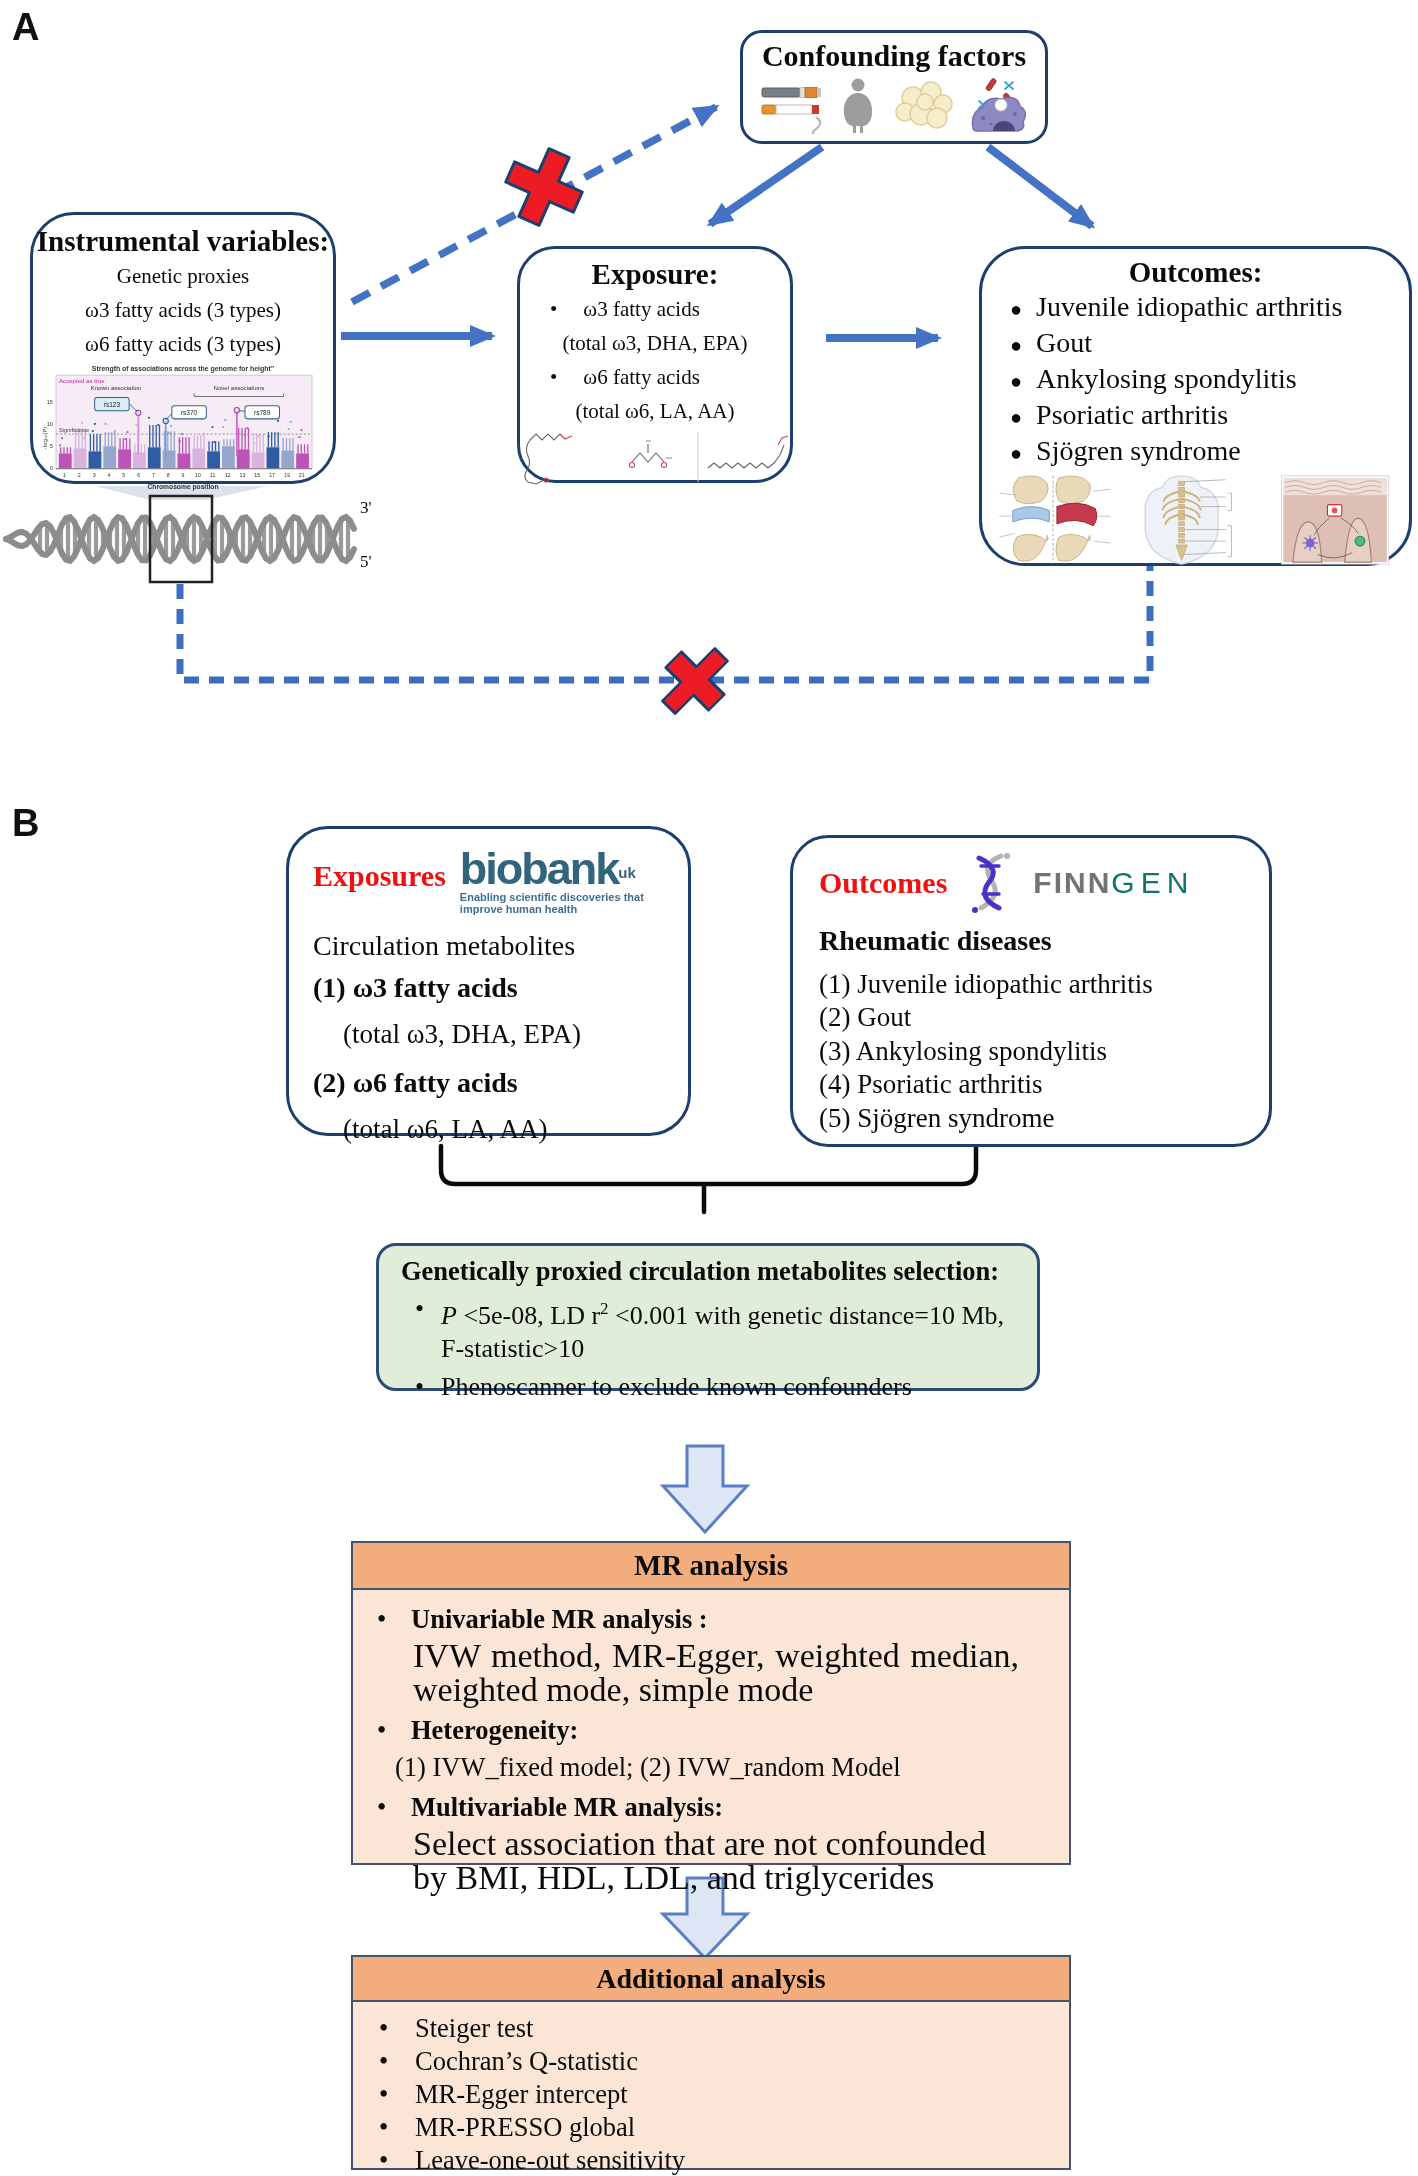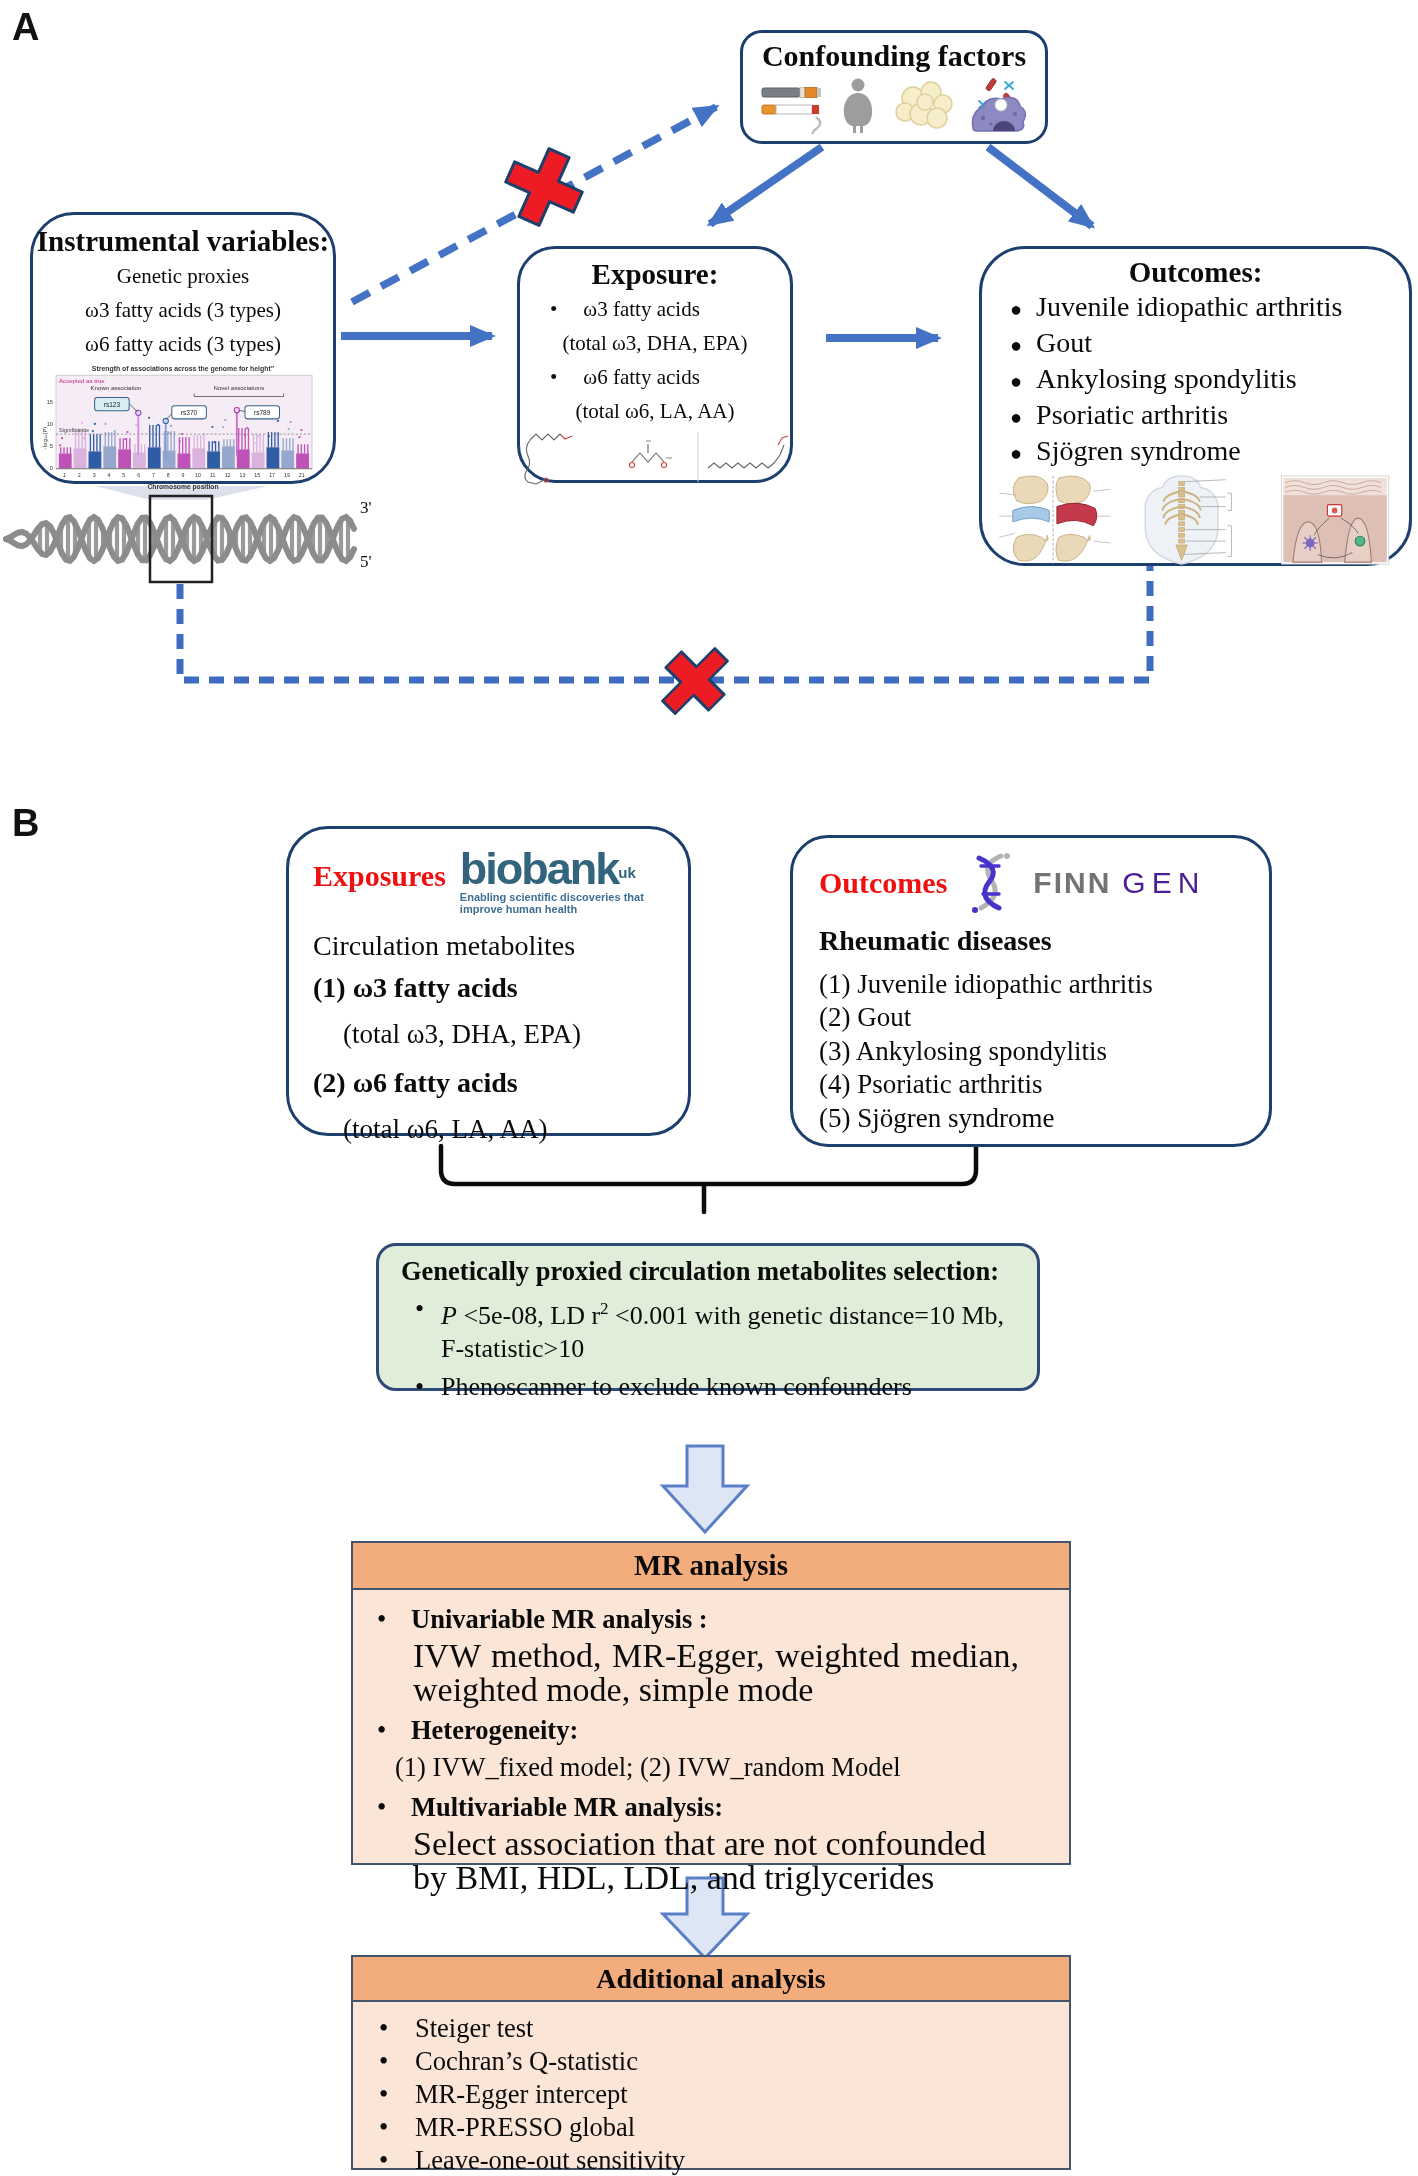--- a/index.html
+++ b/index.html
@@ -14,21 +14,21 @@
   .t28{font-size:21px;line-height:34px;}
   .row{display:flex;align-items:baseline;}
   .dot-blt{font-size:20px;margin:0 14px 0 0;line-height:33px;}
   .red-label{font:bold 30px "Liberation Serif",serif;color:#ee1111;}
   
   .bb-word{font:bold 45px "Liberation Sans",sans-serif;color:#33647e;letter-spacing:-2px;}
   .bb-sup{font:bold 15px "Liberation Sans",sans-serif;color:#33647e;vertical-align:super;}
   .bb-tag{font:bold 11px "Liberation Sans",sans-serif;color:#3e6f94;margin-top:-4px;}
   
   .fg-part1{font:bold 30px "Liberation Sans",sans-serif;color:#737373;letter-spacing:2px;}
-  .fg-part2{font:300 30px "Liberation Sans",sans-serif;color:#4c1d95;letter-spacing:6px;margin-left:11px;}
+  .fg-part2{font:300 30px "Liberation Sans",sans-serif;color:#0f766e;letter-spacing:6px;}
   
   #sel-box{background:#e0edd8;border:3px solid #2d4a78;border-radius:20px;}
   .sel-title{font-weight:bold;font-size:26.5px;line-height:32px;}
   .sel-item{position:relative;padding-left:40px;font-size:26px;line-height:33px;margin-top:5px;}
   .sel-item .b{position:absolute;left:14px;top:0;}
   
   .obox{position:absolute;z-index:2;border:2px solid #44546a;background:#fae5d7;box-sizing:border-box;}
   .ohead{background:#f3ac7b;border-bottom:2px solid #44546a;font-weight:bold;font-size:29px;
          text-align:center;}
   .mr-item{position:relative;padding-left:58px;font-weight:bold;font-size:26.5px;line-height:36px;margin-top:5px;}

